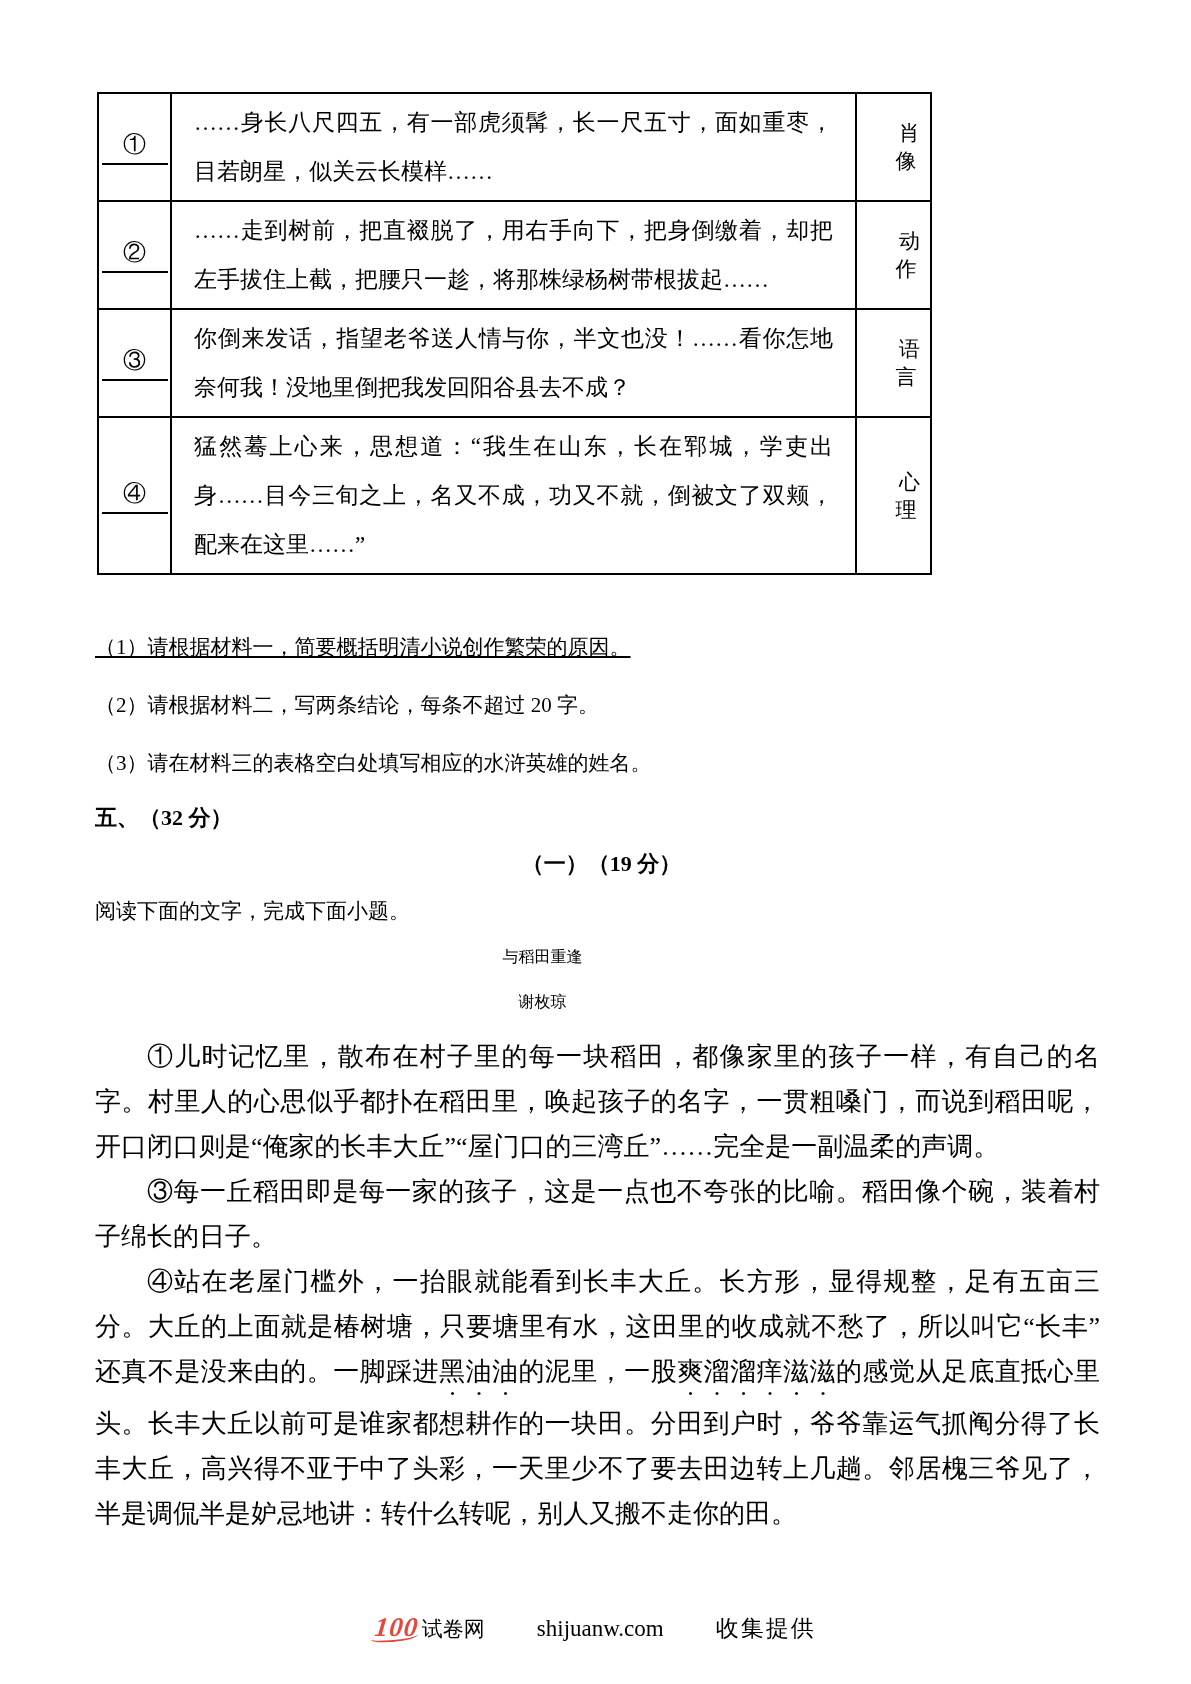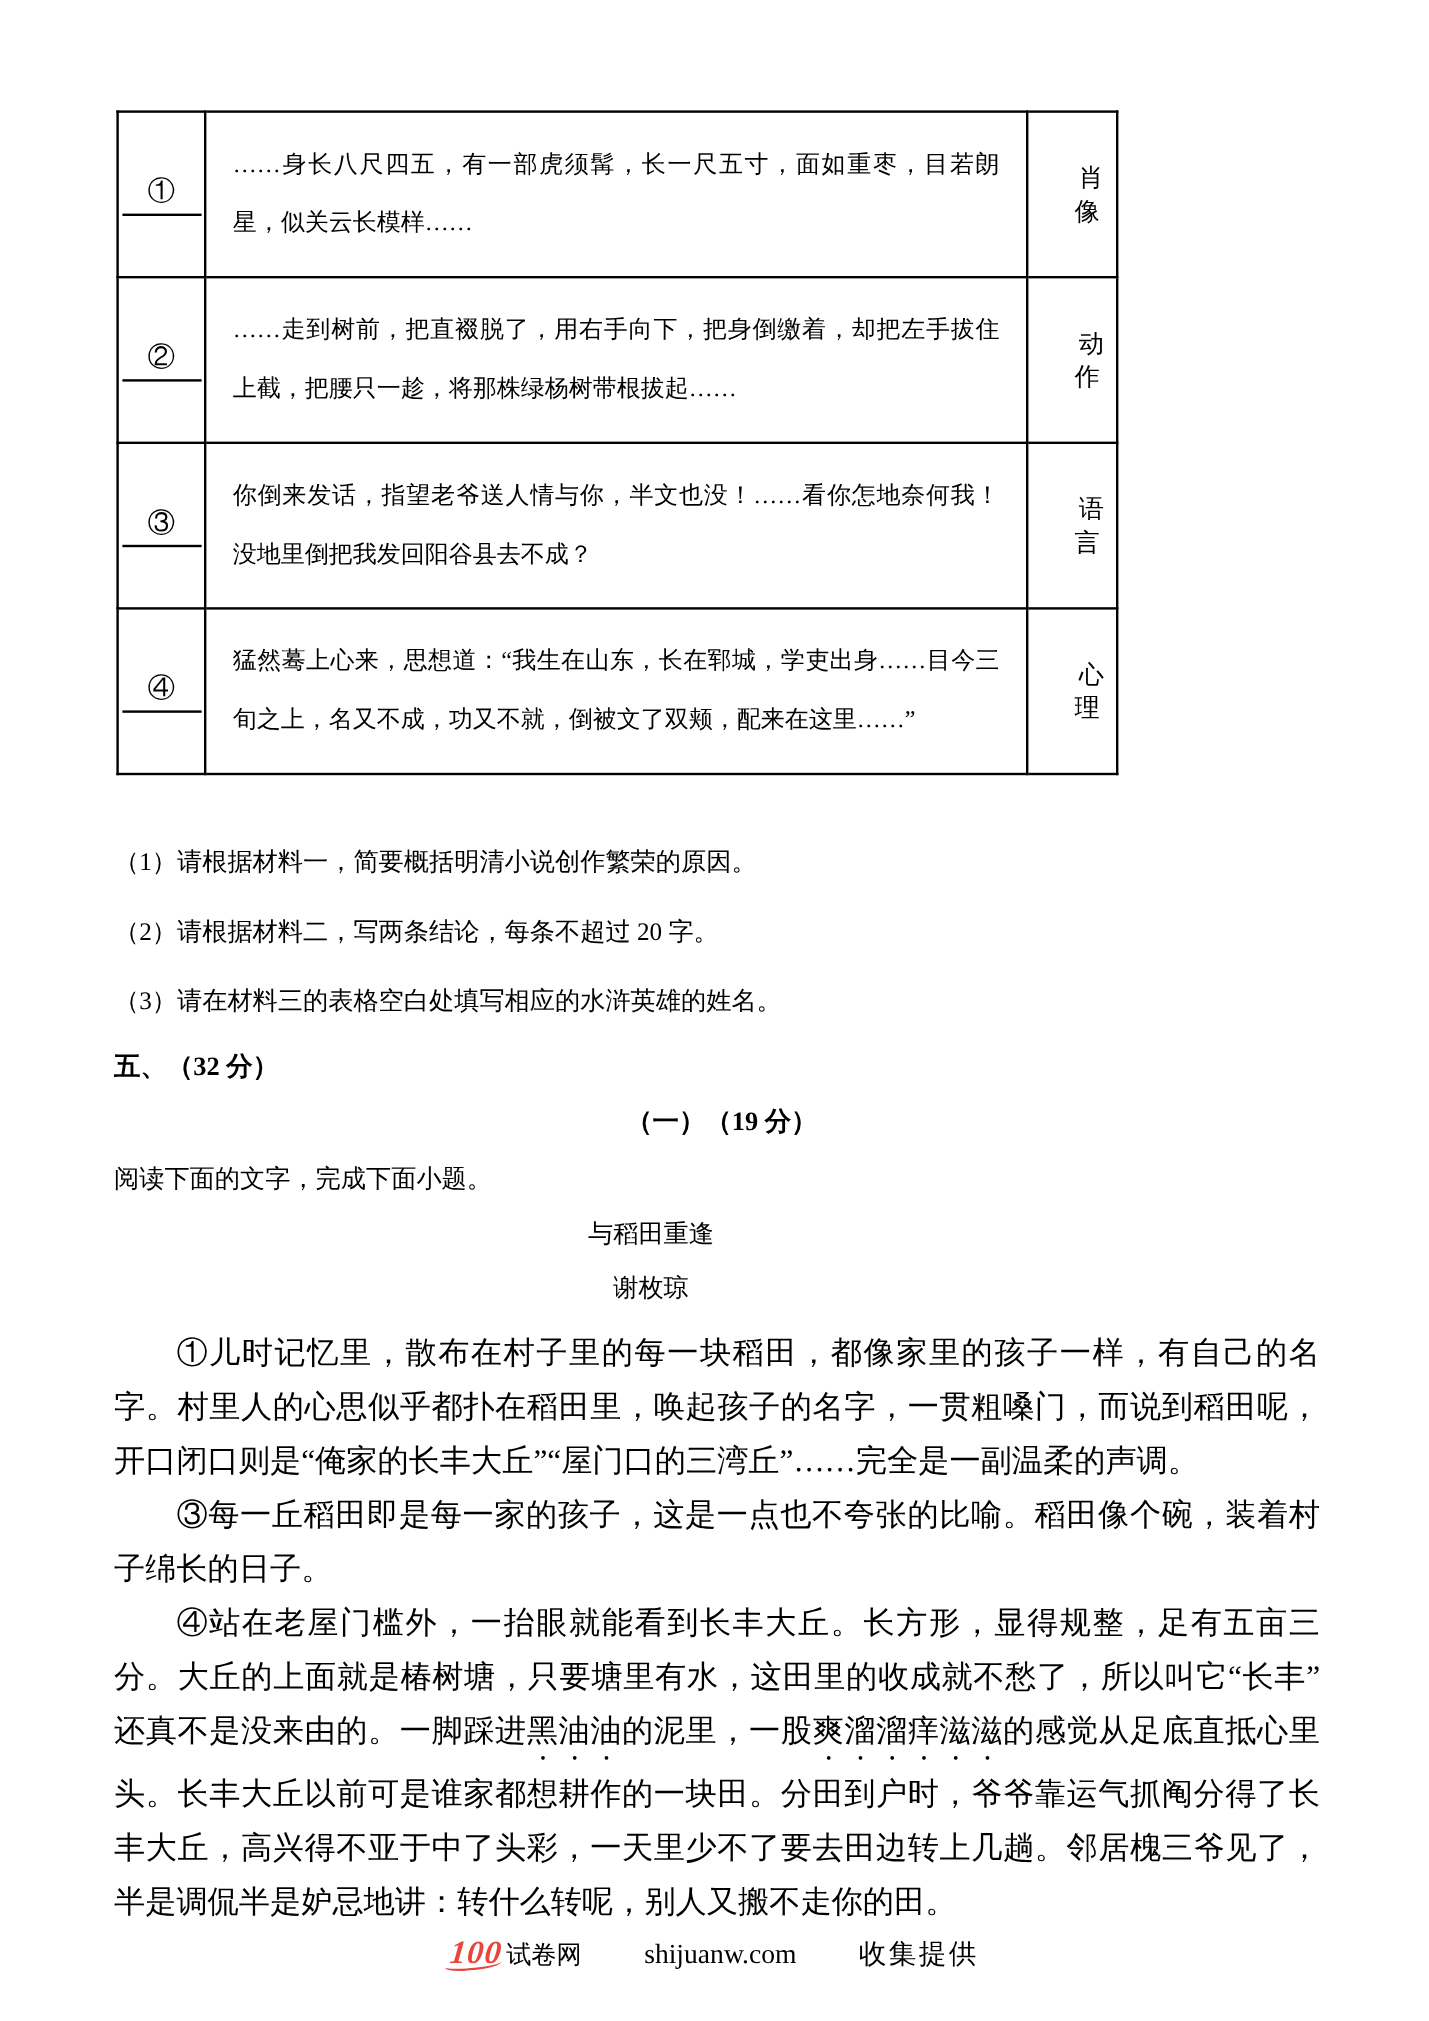--- a/index.html
+++ b/index.html
@@ -24,23 +24,23 @@
     table-layout: fixed;
   }
   .material-table td {
     border: 2px solid #000;
     vertical-align: middle;
   }
   .material-table tr { height: 105px; }
   td.num-cell   { width: 73px;  text-align: center; font-size: 23px; }
   td.quote-cell {
     width: 685px;
-    padding: 19px 22px;
+    padding: 4px 22px;
     text-align: justify;
-    font-size: 20px;
+    font-size: 23px;
     line-height: 49px;
   }
   td.type-cell  {
     width: 75px;
     text-align: center;
     font-size: 21px;
     letter-spacing: 7px;
     text-indent: 7px;
     padding-left: 32px;
   }
@@ -51,21 +51,21 @@
     padding-bottom: 3px;
     text-align: center;
   }
 
   
   .question {
     font-size: 21px;
     line-height: 24px;
     margin-top: 34px;
   }
-  .question:first-of-type { margin-top: 60px; }
+  .question:first-of-type { margin-top: 60px; text-decoration: underline; }
   .sec-heading {
     font-size: 22px;
     font-weight: bold;
     line-height: 26px;
     margin-top: 30px;
   }
   .sub-heading {
     font-size: 22px;
     font-weight: bold;
     line-height: 26px;
@@ -75,21 +75,21 @@
   }
   .instruction {
     font-size: 21px;
     line-height: 24px;
     margin-top: 22px;
   }
 
   
   .essay-title, .essay-author {
     text-align: center;
-    font-size: 21px;
+    font-size: 16px;
     line-height: 24px;
   }
   .essay-title  { margin-top: 22px; margin-right: 110px; }
   .essay-author { margin-top: 21px; margin-right: 110px; text-align: center; }
   .essay-para {
     font-size: 26px;
     line-height: 45px;
     text-align: justify;
     text-indent: 2em;
     margin-top: 0;

